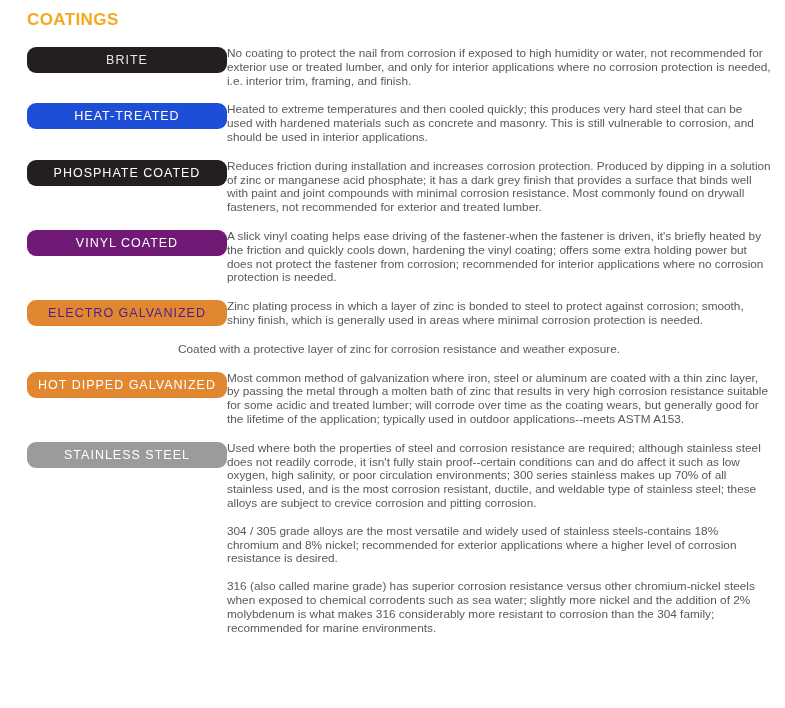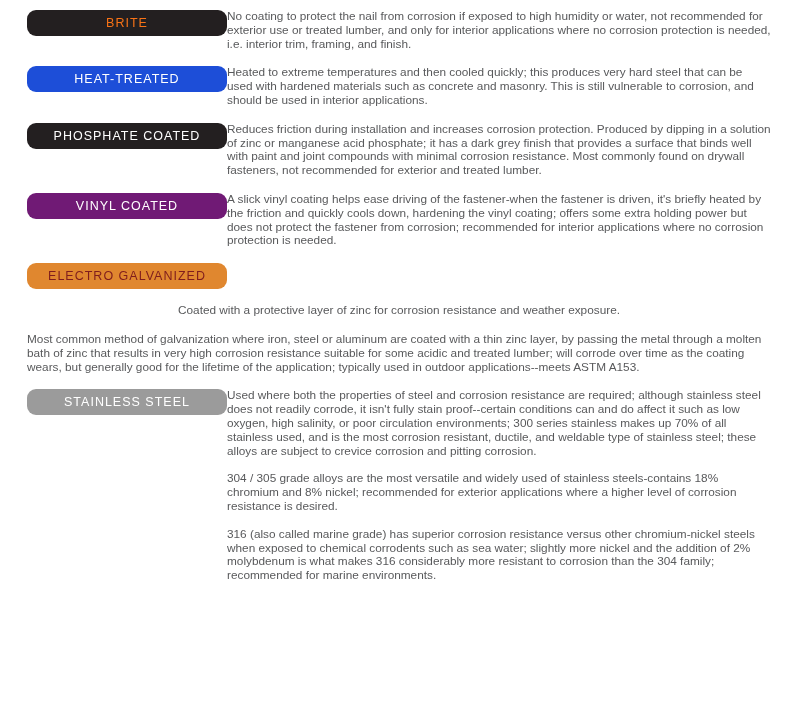--- a/index.html
+++ b/index.html
@@ -54,24 +54,25 @@
     margin: 0 0 14px 0;
   }
   .desc p:last-child {
     margin-bottom: 0;
   }
 </style>
 </head>
 <body style="background: rgb(255, 255, 255);">
 
 <div class="page">
+  <h1 class="page-title" style="color: rgb(245, 168, 30);">COATINGS</h1>
 
   <div class="rows">
   <div class="row">
-    <div class="badge" style="background: rgb(35, 31, 32); color: #f97316;">
+    <div class="badge" style="background: rgb(35, 31, 32); color: #e5e5e5;">
       <span>BRITE</span>
     </div>
     <div class="desc" style="color: rgb(88, 89, 91);">
           <p>No coating to protect the nail from corrosion if exposed to high humidity or water, not recommended for exterior use or treated lumber, and only for interior applications where no corrosion protection is needed, i.e. interior trim, framing, and finish.</p>
         </div>
   </div>
 
   <div class="row">
     <div class="badge" style="background: #1d4ed8; color: rgb(255, 255, 255);">
       <span>HEAT-TREATED</span>
@@ -93,32 +94,38 @@
   <div class="row">
     <div class="badge" style="background: #701a75; color: rgb(255, 255, 255);">
       <span>VINYL COATED</span>
     </div>
     <div class="desc" style="color: rgb(88, 89, 91);">
           <p>A slick vinyl coating helps ease driving of the fastener-when the fastener is driven, it's briefly heated by the friction and quickly cools down, hardening the vinyl coating; offers some extra holding power but does not protect the fastener from corrosion; recommended for interior applications where no corrosion protection is needed.</p>
         </div>
   </div>
 
   <div class="row">
-    <div class="badge" style="background: rgb(224, 135, 47); color: #7f1d1d;">
+    <div class="badge" style="background: rgb(224, 135, 47); color: #4c1d95;">
       <span>ELECTRO GALVANIZED</span>
     </div>
+    <div class="desc" style="color: rgb(88, 89, 91);">
+          <p>Zinc plating process in which a layer of zinc is bonded to steel to protect against corrosion; smooth, shiny finish, which is generally used in areas where minimal corrosion protection is needed.</p>
+        </div>
   </div>
 
   <div class="row">
     <div class="desc" style="color: rgb(88, 89, 91); text-align: center;">
           <p>Coated with a protective layer of zinc for corrosion resistance and weather exposure.</p>
         </div>
   </div>
 
   <div class="row">
+    <div class="badge" style="background: rgb(224, 135, 47); color: rgb(255, 255, 255);">
+      <span>HOT DIPPED GALVANIZED</span>
+    </div>
     <div class="desc" style="color: rgb(88, 89, 91);">
           <p>Most common method of galvanization where iron, steel or aluminum are coated with a thin zinc layer, by passing the metal through a molten bath of zinc that results in very high corrosion resistance suitable for some acidic and treated lumber; will corrode over time as the coating wears, but generally good for the lifetime of the application; typically used in outdoor applications--meets ASTM A153.</p>
         </div>
   </div>
 
   <div class="row">
     <div class="badge" style="background: rgb(155, 155, 155); color: rgb(255, 255, 255);">
       <span>STAINLESS STEEL</span>
     </div>
     <div class="desc" style="color: rgb(88, 89, 91);">

